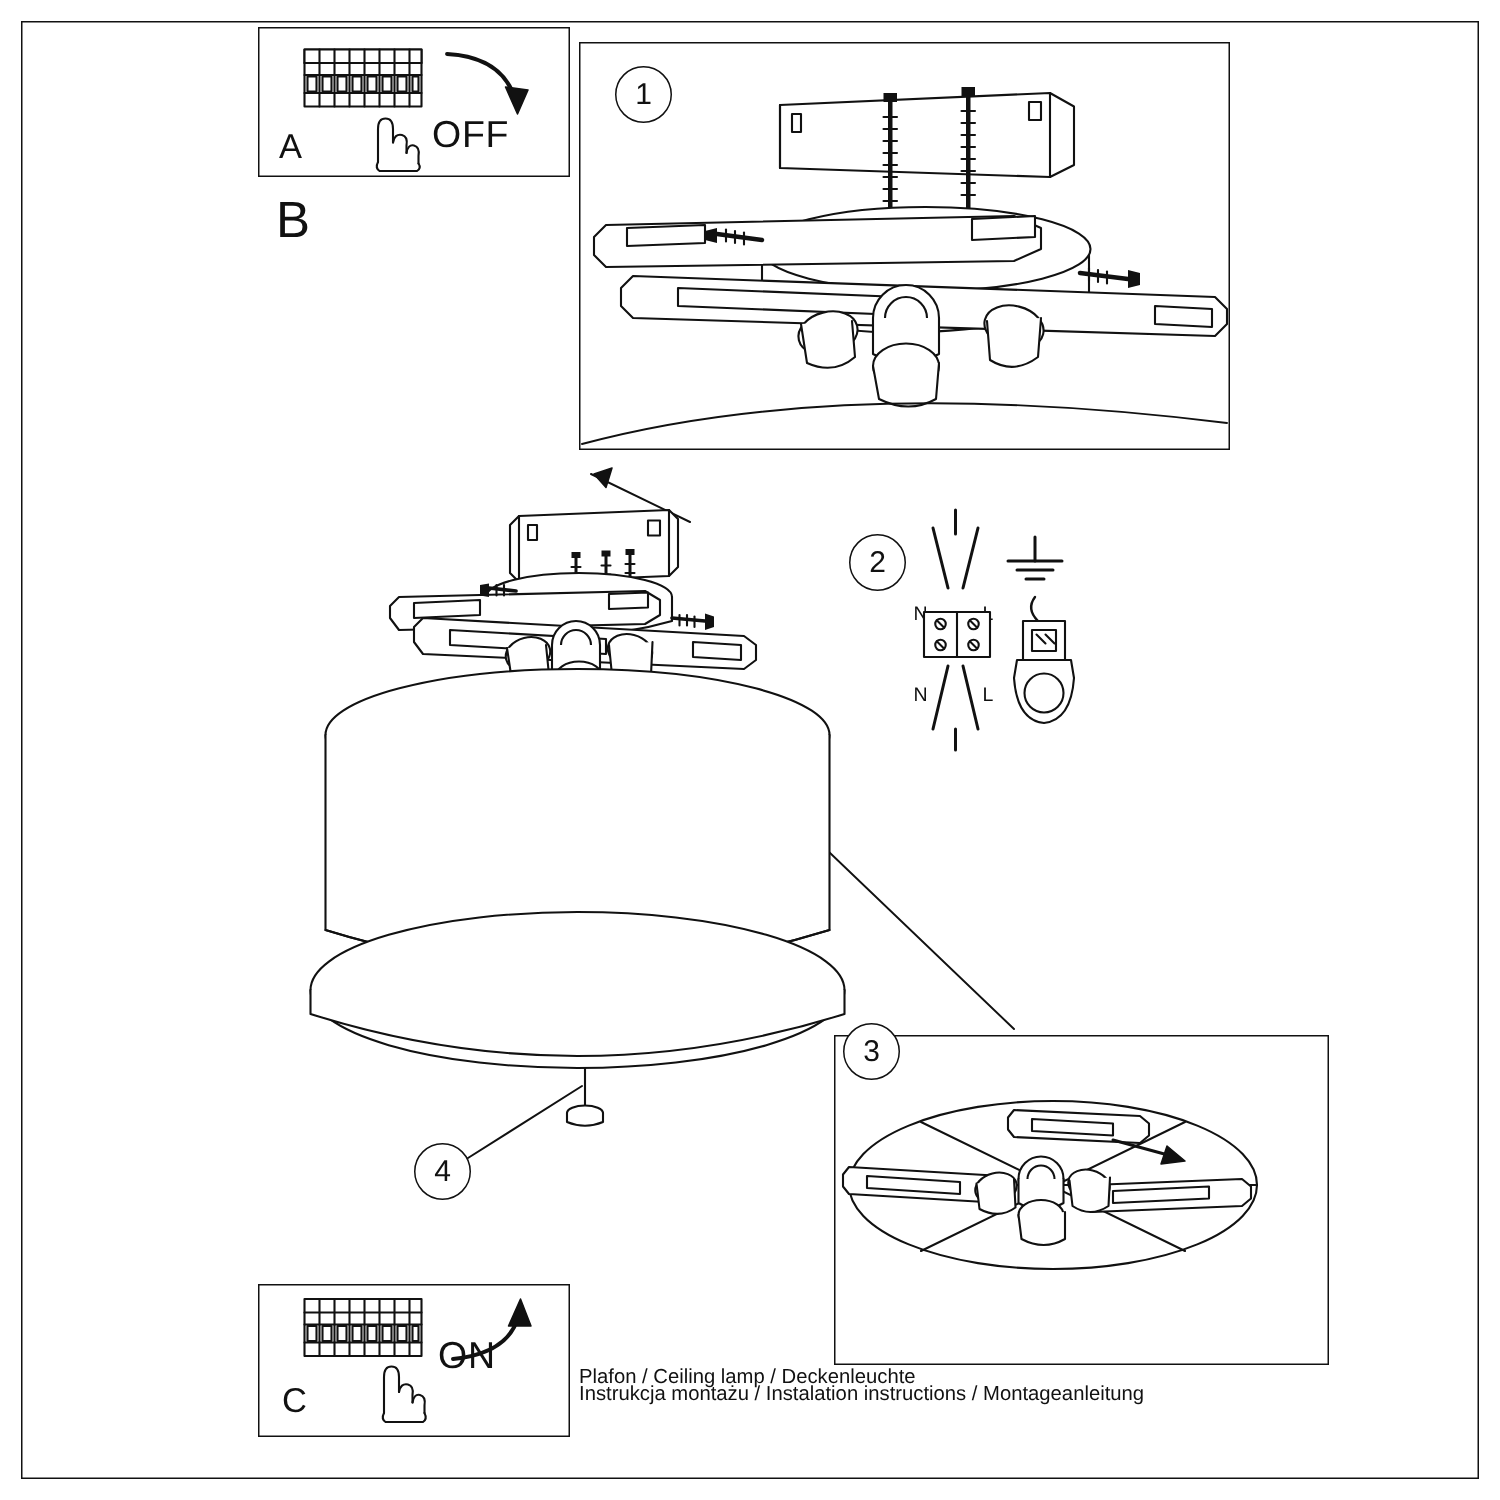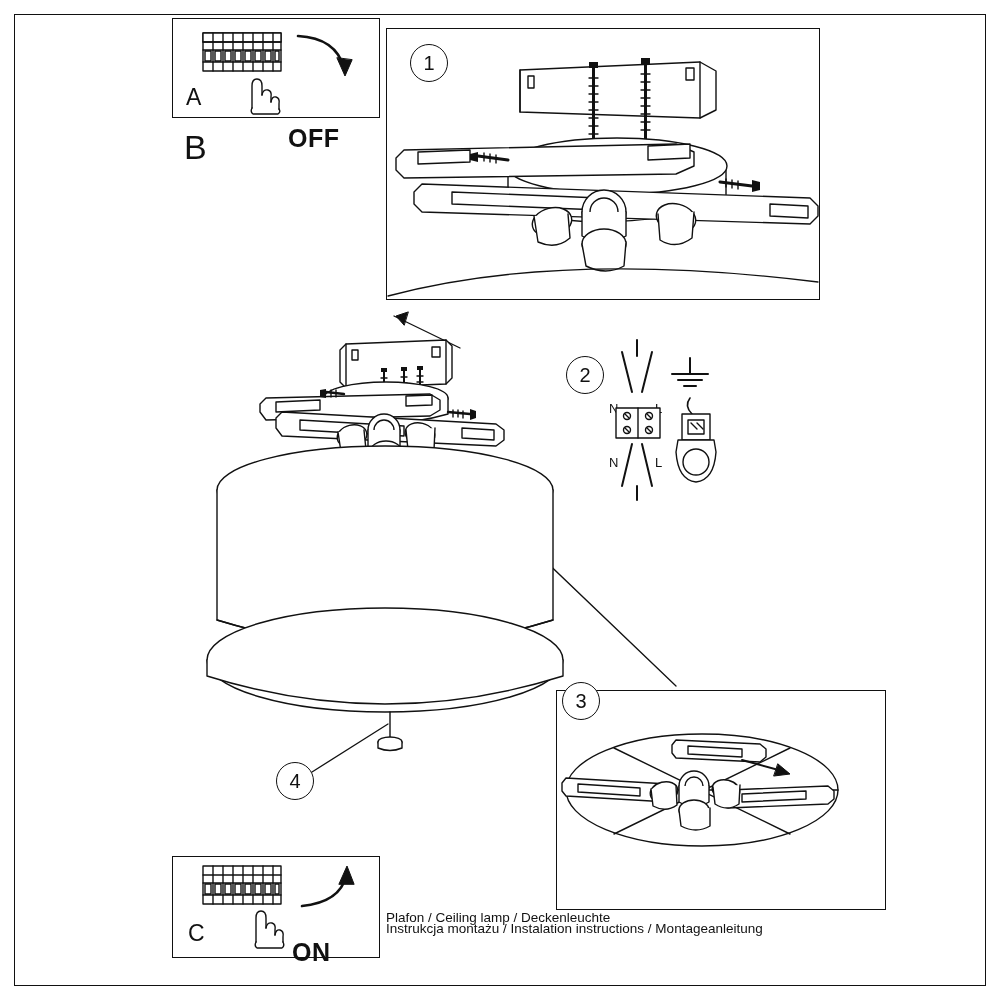--- a/index.html
+++ b/index.html
@@ -39,23 +39,22 @@
     white-space: nowrap;
   }
   .big-letter {
     font-size: 34px;
   }
   .mid-letter {
     font-size: 23px;
   }
   .state-word {
     font-size: 25px;
-    font-weight: 700;
+    font-weight: 400;
     letter-spacing: 0.5px;
-    margin-top: 48px;
   }
   .step-circle {
     position: absolute;
     border: 1.7px solid #111;
     border-radius: 50%;
     width: 38px;
     height: 38px;
     box-sizing: border-box;
     display: flex;
     align-items: center;

